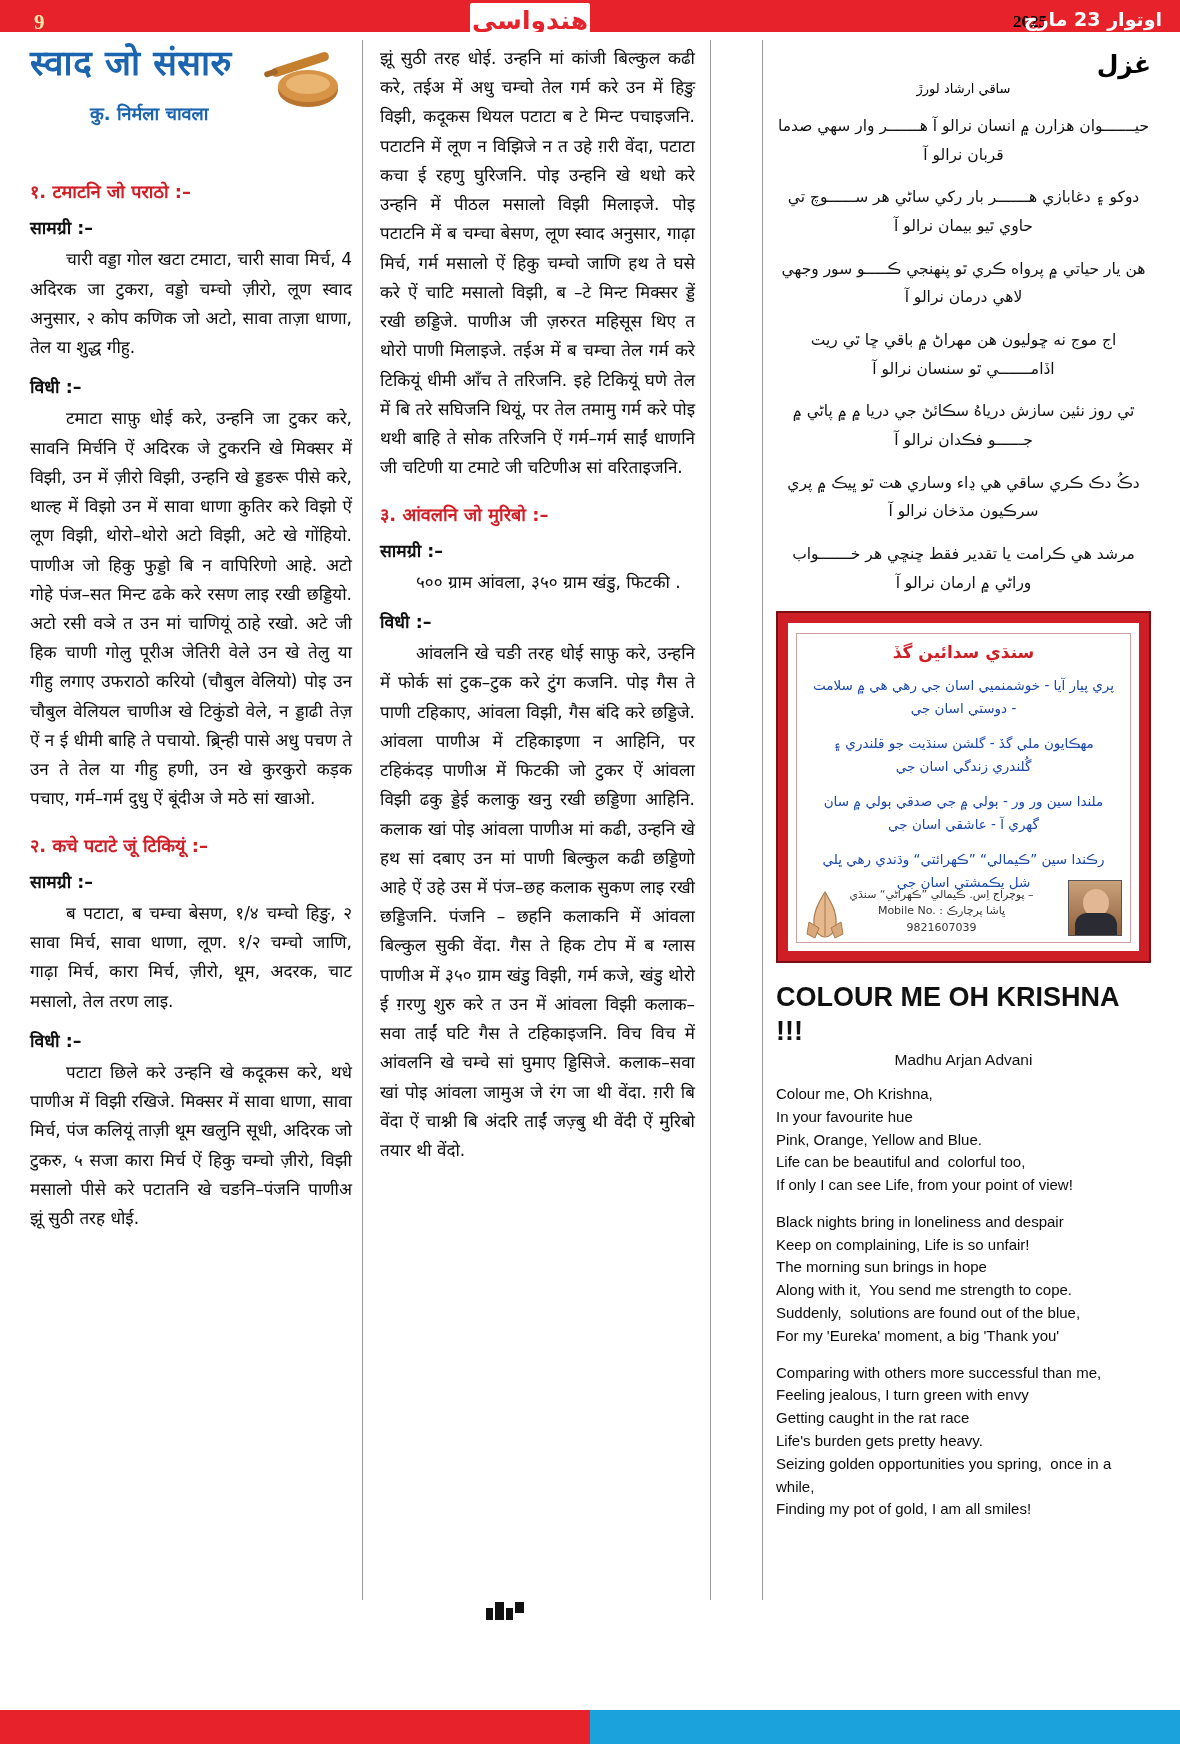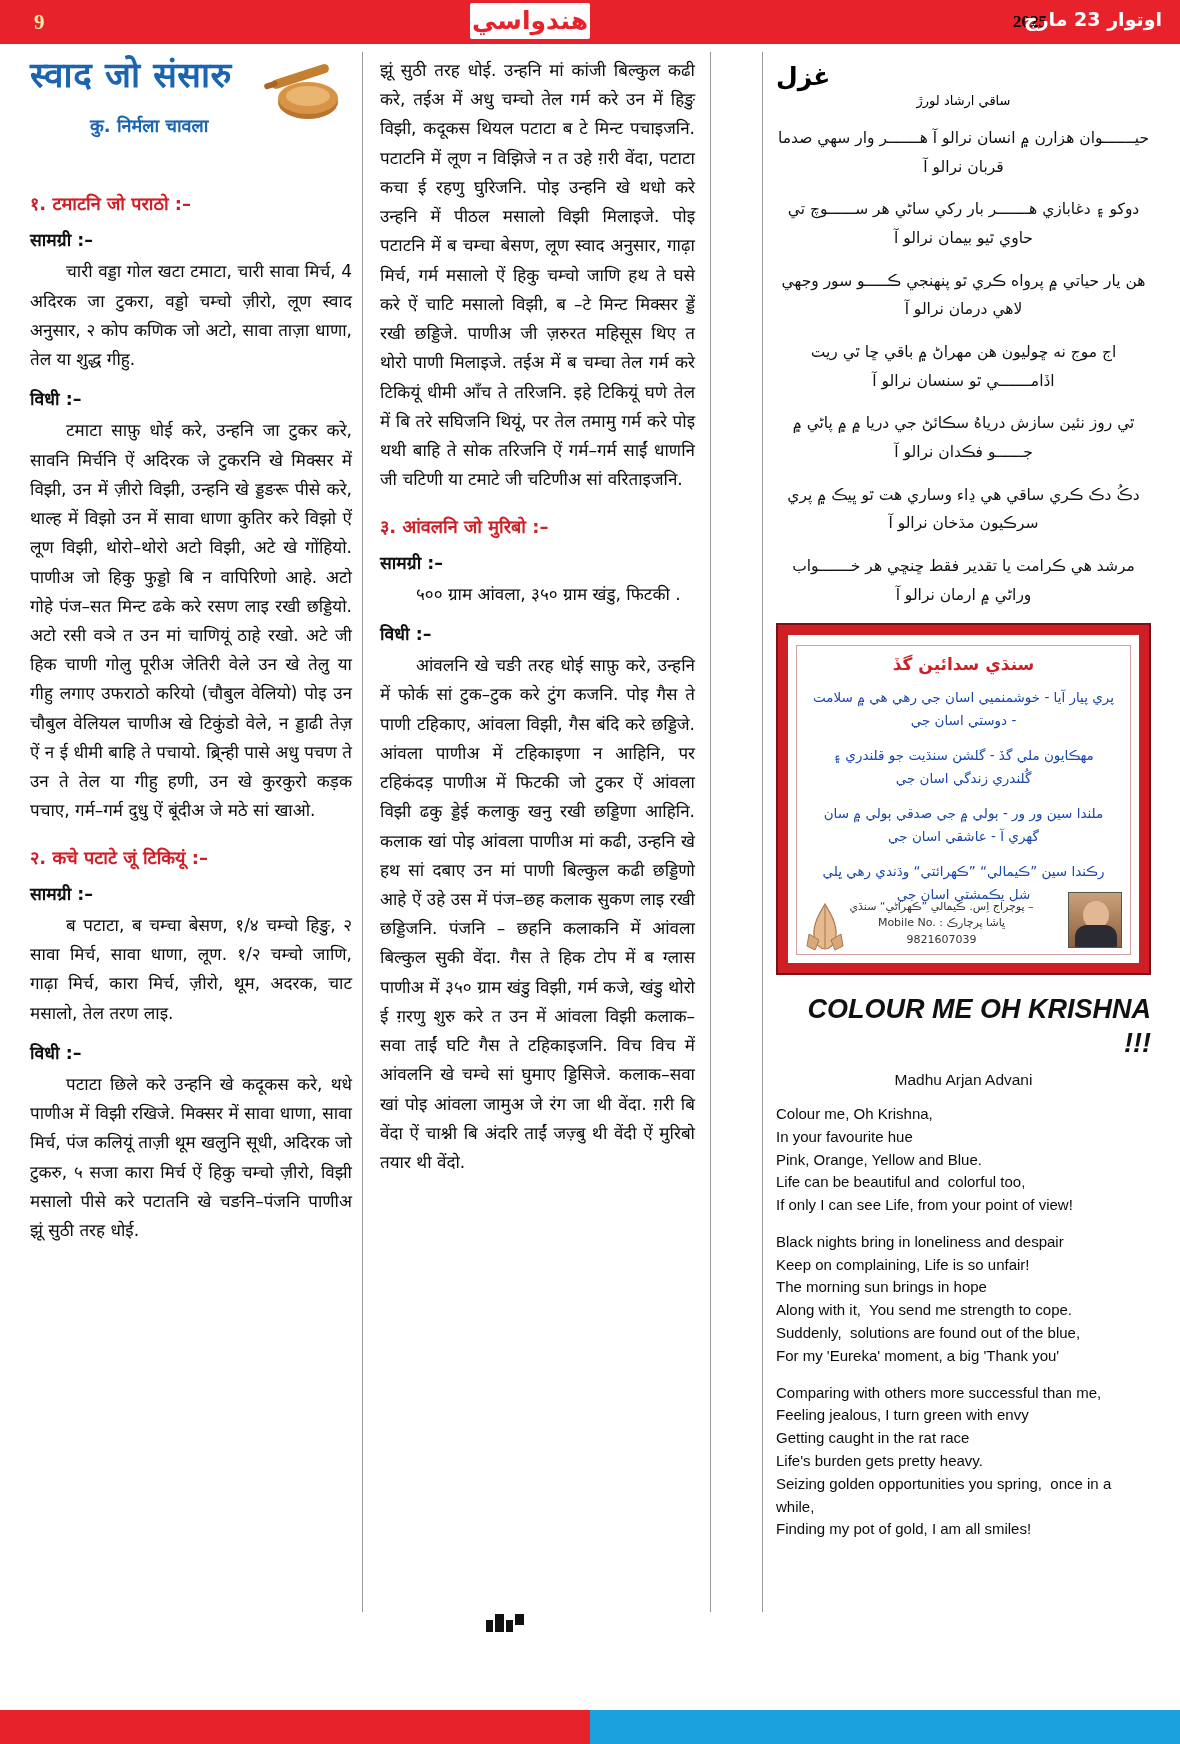--- a/index.html
+++ b/index.html
@@ -62,21 +62,21 @@
     font-size: 19px;
     font-weight: bold;
     color: #ffffff;
     direction: rtl;
     font-family: "DejaVu Sans", sans-serif;
   }
 
   
   .page {
     position: absolute;
-    left: 0; top: 44px;
+    left: 0; top: 32px;
     width: 1180px;
     height: 1644px;
     background: #ffffff;
   }
 
   .col {
     position: absolute;
     top: 12px;
   }
   .col1 { left: 30px;  width: 322px; }
@@ -145,21 +145,21 @@
     color: #0b0b0b;
     line-height: 1.72;
     margin: 0 0 10px 0;
     text-align: justify;
     text-indent: 36px;
   }
   p.body.noind { text-indent: 0; }
 
   
   .ghazal-title {
-    text-align: left;
+    text-align: right;
     font-family: "DejaVu Sans", sans-serif;
     font-size: 25px;
     font-weight: bold;
     direction: rtl;
     margin: 6px 0 2px 0;
   }
   .ghazal-sub {
     text-align: center;
     font-family: "DejaVu Sans", sans-serif;
     font-size: 13px;
@@ -248,28 +248,27 @@
     background: #2b2b33;
   }
   .namaste {
     position: absolute;
     left: 6px; bottom: 2px;
     width: 44px; height: 52px;
   }
 
   
   .poem-title {
-    text-align: right;
+    text-align: left;
     font-family: "Liberation Sans", sans-serif;
     font-size: 27px;
     font-weight: bold;
     color: #111;
     line-height: 1.25;
-    margin: 18px 0 10px 0;
-    font-style: italic;
+    margin: 18px 0 2px 0;
   }
   .poem-author {
     text-align: center;
     font-family: "Liberation Sans", sans-serif;
     font-size: 15.5px;
     color: #111;
     margin-bottom: 14px;
   }
   .poem-body {
     font-family: "Liberation Sans", sans-serif;

